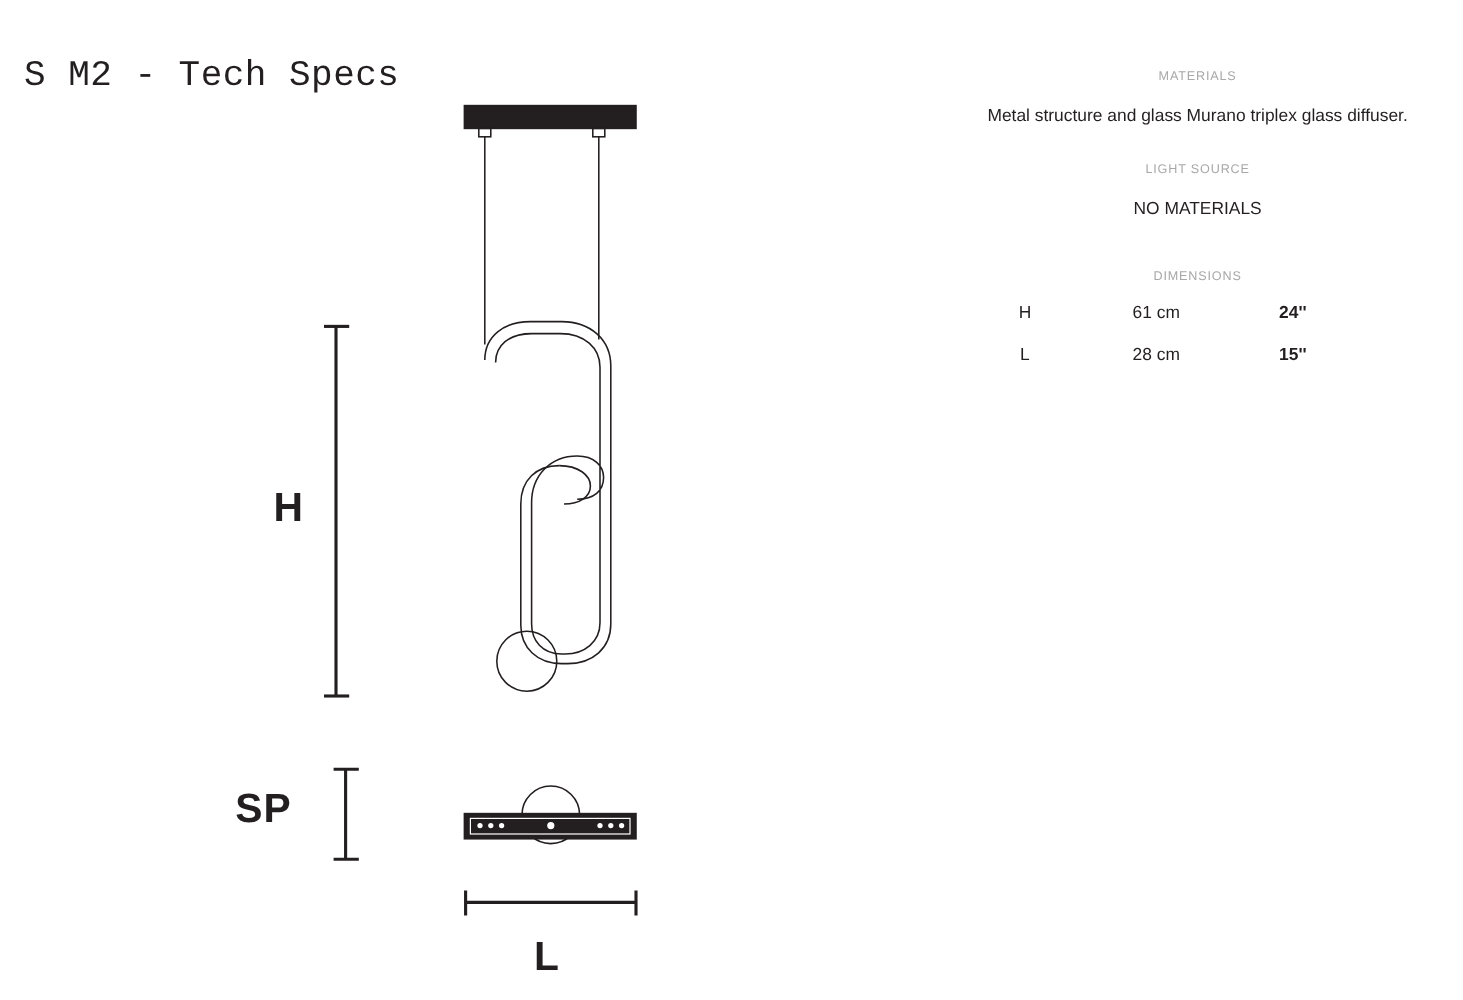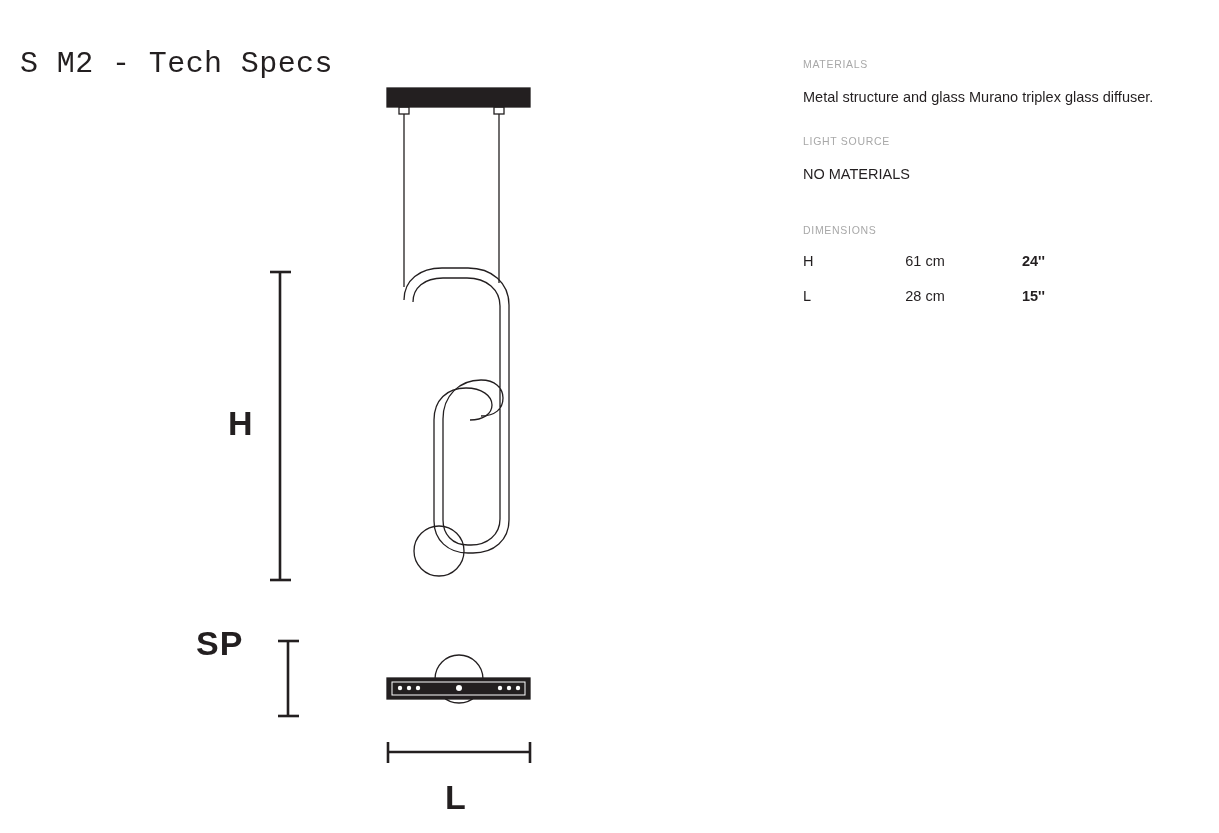--- a/index.html
+++ b/index.html
@@ -46,39 +46,40 @@
     color: #231f20;
   }
   #letter-h {
     left: 228px;
     top: 404px;
     font-size: 34px;
     letter-spacing: 0.5px;
   }
   #letter-sp {
     left: 196px;
-    top: 624px;
+    top: 655px;
     font-size: 34px;
     letter-spacing: 1px;
   }
   #letter-l {
     left: 445px;
     top: 778px;
     font-size: 34px;
   }
 
   
   #specs {
     position: absolute;
     left: 803px;
     top: 58px;
     width: 390px;
   }
   .spec-block {
     margin-bottom: 19px;
+    text-align: center;
   }
   .spec-heading {
     font-size: 10.5px;
     letter-spacing: 0.7px;
     color: #a8a8a8;
     text-transform: uppercase;
     margin-bottom: 17px;
   }
   .spec-line {
     font-size: 14.5px;

